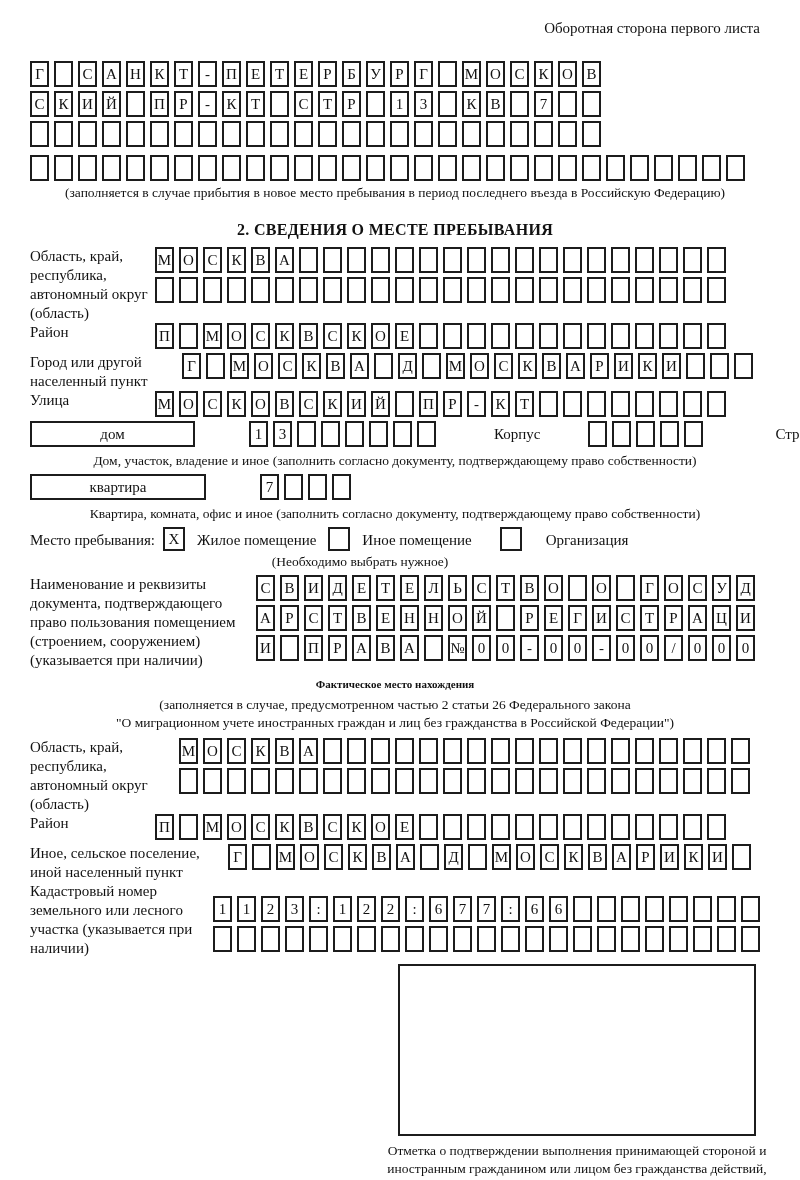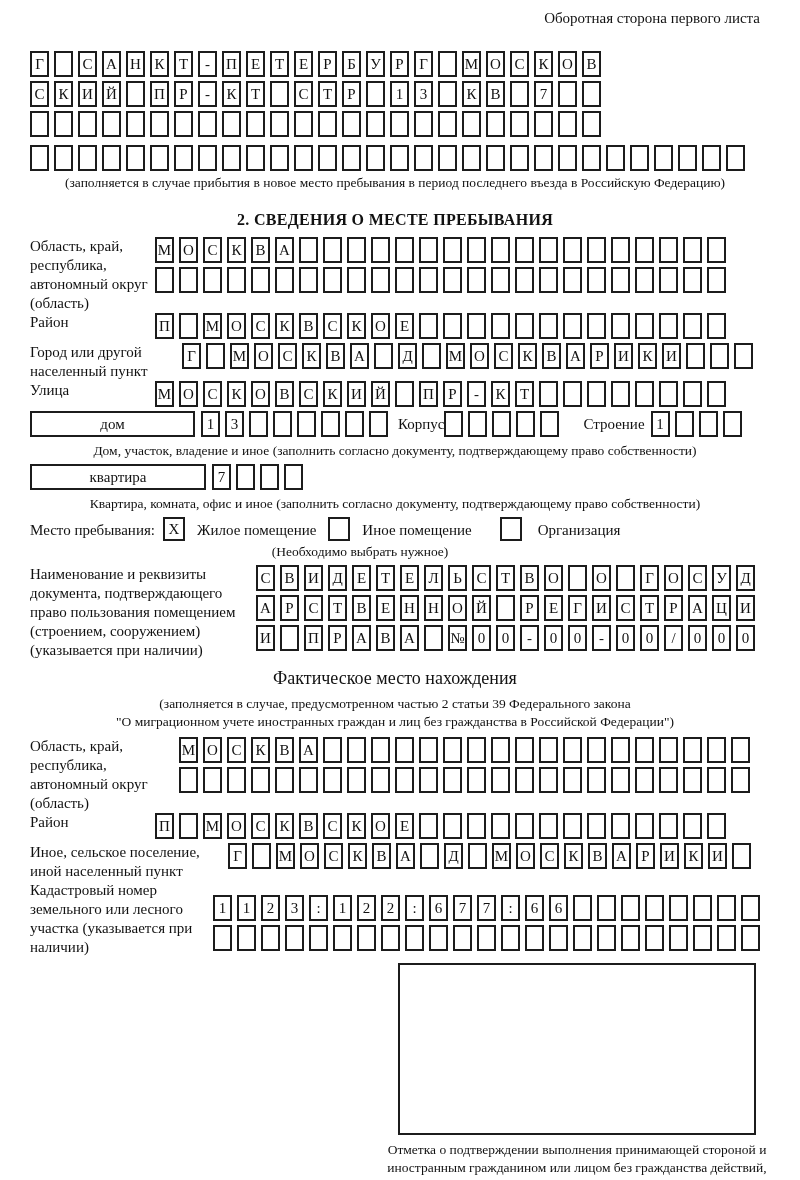--- a/index.html
+++ b/index.html
@@ -1,44 +1,44 @@
 <!DOCTYPE html>
 <html><head>
 <meta charset="utf-8">
 <style>
   * { box-sizing: border-box; margin: 0; padding: 0; }
   html, body { background: #ffffff; }
   body { width: 800px; font-family: "Liberation Serif", "DejaVu Serif", serif; color: #111; }
-  .page { width: 800px; height: 1180px; padding: 10px 40px 0 30px; overflow: hidden; position: relative; background: #fff; }
+  .page { width: 800px; height: 1180px; padding: 20px 40px 0 30px; overflow: hidden; position: relative; background: #fff; }
 
   .corner { text-align: right; font-size: 15px; margin-bottom: 24px; }
 
   .frow { display: flex; align-items: flex-start; }
   .lbl { font-size: 15px; line-height: 19px; flex: none; margin-right: 6px; }
   .cells { display: flex; gap: 5px; margin-bottom: 4px; }
   .cell { width: 19px; height: 26px; flex: none; border: 2px solid #1c1c1c;
           display: flex; align-items: center; justify-content: center;
           font-size: 15px; line-height: 1; background: #fff; }
 
   .caption { font-size: 13.5px; text-align: center; margin: 1px 0 5px; }
   .caption-left { font-size: 13.5px; text-align: center; margin: 1px 0 5px; }
   .sec-title { font-size: 16px; font-weight: bold; text-align: center; margin: 20px 0 8px; letter-spacing: .3px; }
-  .sub-title { font-size: 18px; font-weight: normal; text-align: center; margin: 8px 0 6px; }
+  .sub-title { font-size: 11px; font-weight: bold; text-align: center; margin: 8px 0 6px; }
   .note { font-size: 13.5px; text-align: center; line-height: 18px; }
 
   .widebox { border: 2px solid #1c1c1c; height: 26px; flex: none;
              display: flex; align-items: center; justify-content: center; font-size: 15px; }
   .ilabel { font-size: 15px; line-height: 26px; flex: none; }
   .chk { width: 22px; height: 24px; flex: none; border: 2px solid #1c1c1c;
          display: flex; align-items: center; justify-content: center; font-size: 15px; }
 
   .stamp-box { border: 2px solid #1c1c1c; width: 358px; height: 172px; margin-left: 368px; margin-top: 6px; }
   .stamp-caption { width: 380px; margin-left: 357px; margin-top: 6px;
                    font-size: 13.5px; text-align: center; line-height: 18px; }
-  .mb2 { margin-bottom: 2px; } .mt4 { margin-top: 4px; }
+  .mb2 { margin-bottom: 2px; gap: 48px; } .mt4 { margin-top: 4px; }
 </style>
 </head>
 <body>
 
 <div class="page">
 
   <div class="corner">Оборотная сторона первого листа</div>
 
   <div class="frow">
     <div>
@@ -347,21 +347,21 @@
   </div>
   <div class="caption-left">Квартира, комната, офис и иное (заполнить согласно документу, подтверждающему право собственности)</div>
 
   <div class="frow" style="">
     <div class="ilabel">Место пребывания:</div>
     <div class="chk" style="margin-left:8px">X</div>
     <div class="ilabel" style="margin-left:12px">Жилое помещение</div>
     <div class="chk" style="margin-left:12px"></div>
     <div class="ilabel" style="margin-left:12px">Иное помещение</div>
     <div class="chk" style="margin-left:28px"></div>
-    <div class="ilabel" style="margin-left:16px">Организация</div>
+    <div class="ilabel" style="margin-left:24px">Организация</div>
   </div>
   <div class="caption" style="width:300px;margin-left:180px">(Необходимо выбрать нужное)</div>
 
   <div class="frow">
     <div class="lbl" style="width:220px">Наименование и реквизиты документа, подтверждающего право пользования помещением (строением, сооружением) (указывается при наличии)</div>
     <div>
       <div class="cells">
           <span class="cell">С</span>
           <span class="cell">В</span>
           <span class="cell">И</span>
@@ -427,21 +427,21 @@
           <span class="cell">0</span>
           <span class="cell">/</span>
           <span class="cell">0</span>
           <span class="cell">0</span>
           <span class="cell">0</span>
         </div>
     </div>
   </div>
 
   <div class="sub-title">Фактическое место нахождения</div>
-  <div class="note">(заполняется в случае, предусмотренном частью 2 статьи 39 Федерального закона</div>
+  <div class="note">(заполняется в случае, предусмотренном частью 2 статьи 26 Федерального закона</div>
   <div class="note" style="margin-bottom:6px">"О миграционном учете иностранных граждан и лиц без гражданства в Российской Федерации")</div>
 
   <div class="frow">
     <div class="lbl" style="width:143px">Область, край, республика, автономный округ (область)</div>
     <div>
       <div class="cells">
           <span class="cell">М</span>
           <span class="cell">О</span>
           <span class="cell">С</span>
           <span class="cell">К</span>

